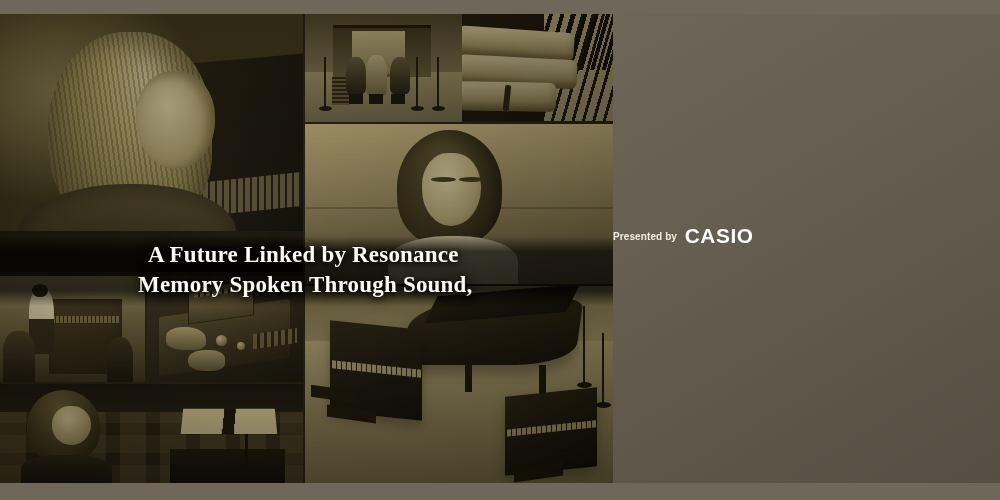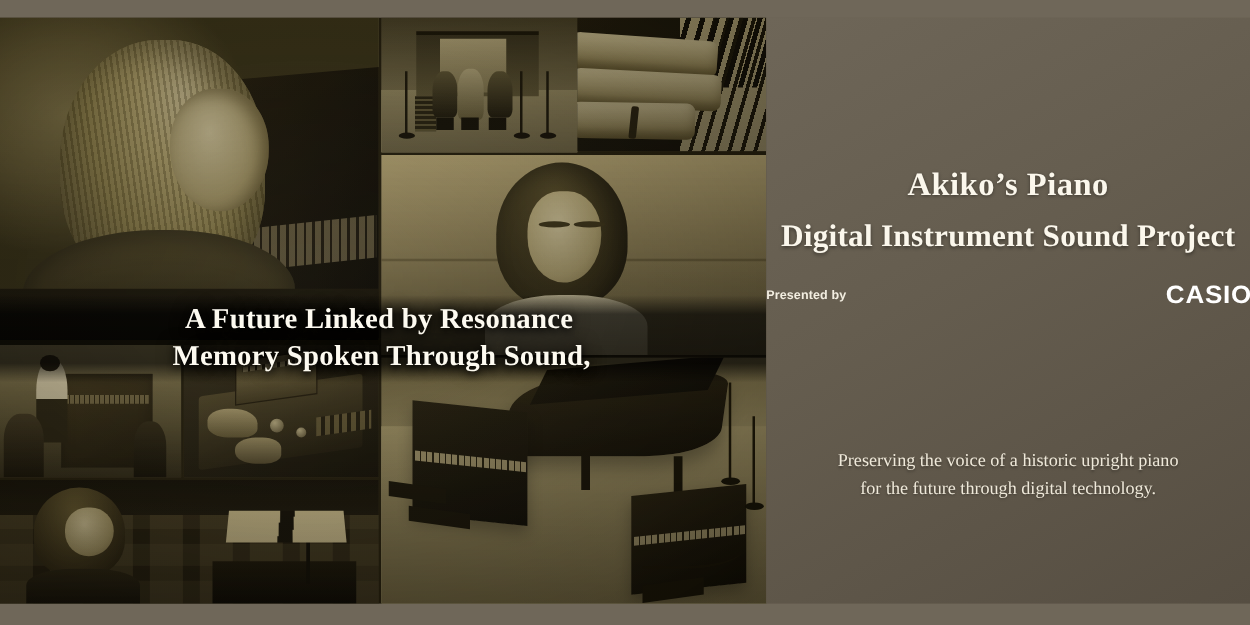--- a/index.html
+++ b/index.html
@@ -248,21 +248,21 @@
     color:#fbf7ec; text-shadow:0 1px 3px rgba(0,0,0,.4);
   }
   .title-sub{
     margin-top:9px;
     font-size:25px; font-weight:700; letter-spacing:.2px; line-height:1.26;
     color:#fbf7ec; text-shadow:0 1px 3px rgba(0,0,0,.4);
   }
 
   .presented{
     position:absolute; left:0; top:212px; width:100%;
-    display:flex; align-items:center; justify-content:space-between; gap:9px;
+    display:flex; align-items:center; justify-content:flex-start; gap:9px;
   }
   .presented-label{
     font-family:"Liberation Sans", sans-serif;
     font-size:10px; font-weight:700; color:#f3eee1;
     letter-spacing:.1px;
   }
   .casio-logo{
     font-family:"Liberation Sans", sans-serif;
     font-size:20px; font-weight:700; color:#ffffff;
     letter-spacing:.6px; line-height:1;
@@ -423,34 +423,26 @@
 
     <div class="overlay-text">
       <span class="overlay-line l2">A Future Linked by Resonance</span>
       <span class="overlay-line l1">Memory Spoken Through Sound,</span>
     </div>
   </div>
 
   <div class="panel">
     <div class="panel-inner">
 
-      <div class="title-block">
-        <div class="title-main">Akiko’s Piano</div>
-        <div class="title-sub">Digital Instrument Sound Project</div>
-      </div>
 
       <div class="presented">
         <span class="presented-label">Presented by</span>
         <span class="casio-logo">CASIO</span>
       </div>
 
-      <div class="tagline">
-        <span>Preserving the voice of a historic upright piano</span>
-        <span>for the future through digital technology.</span>
-      </div>
 
     </div>
   </div>
 
   <div class="frame-top"></div>
   <div class="frame-bottom"></div>
 
 </div>
 
 </body></html>

